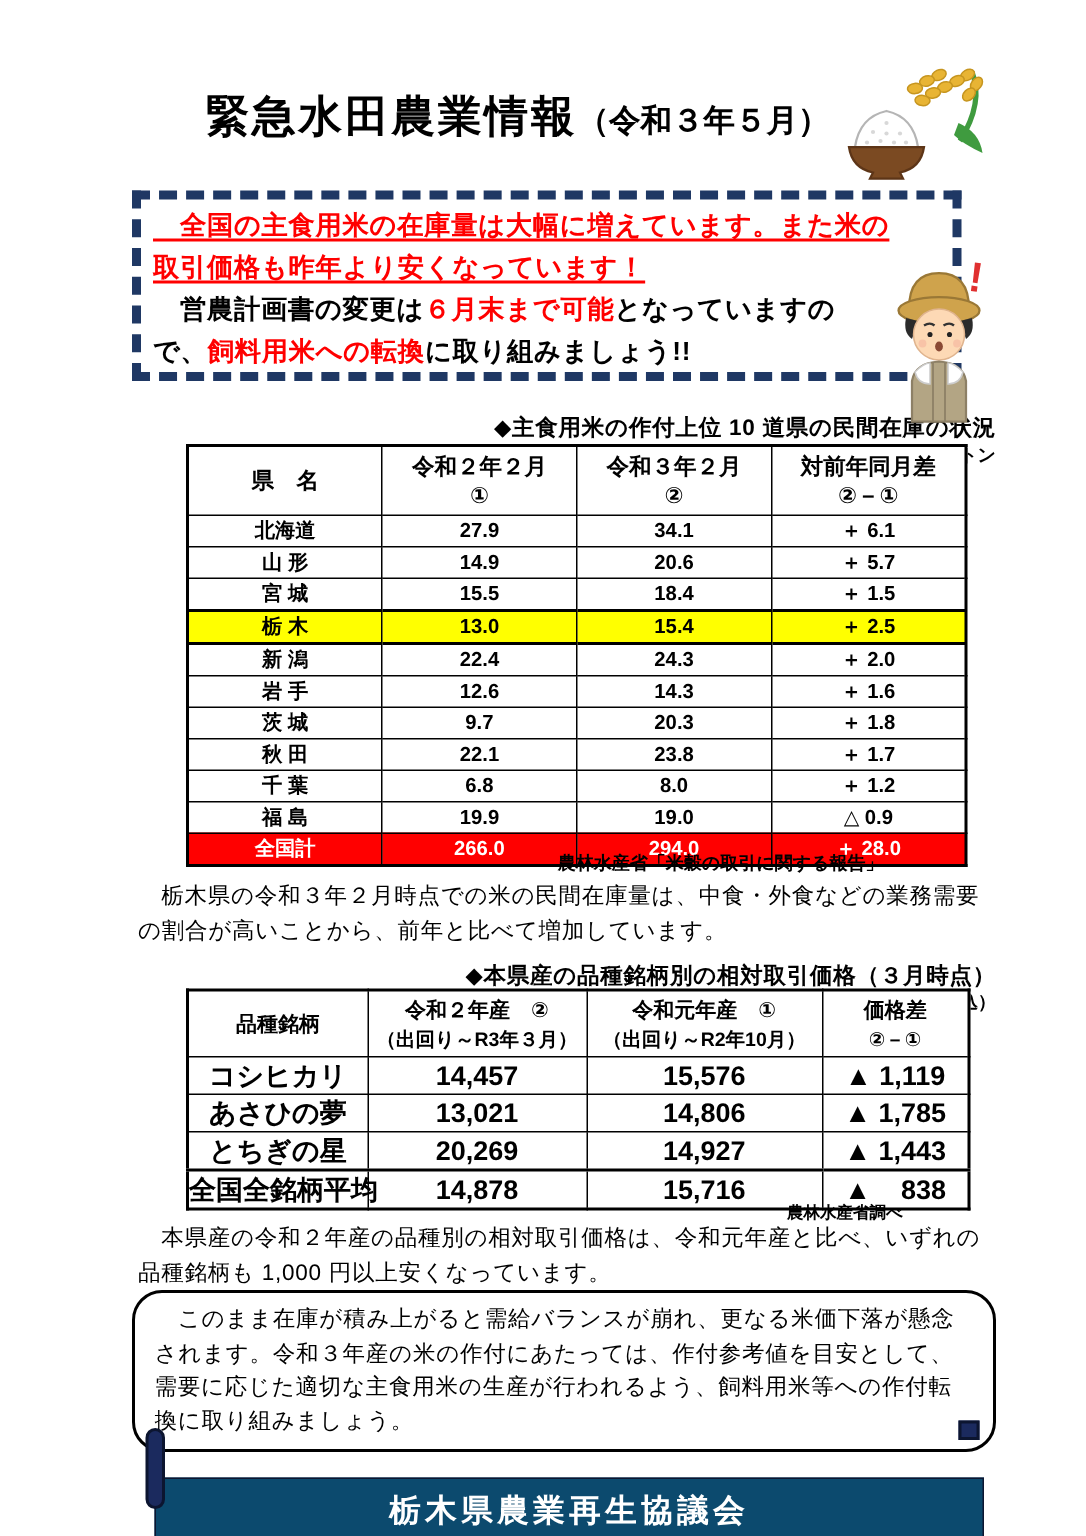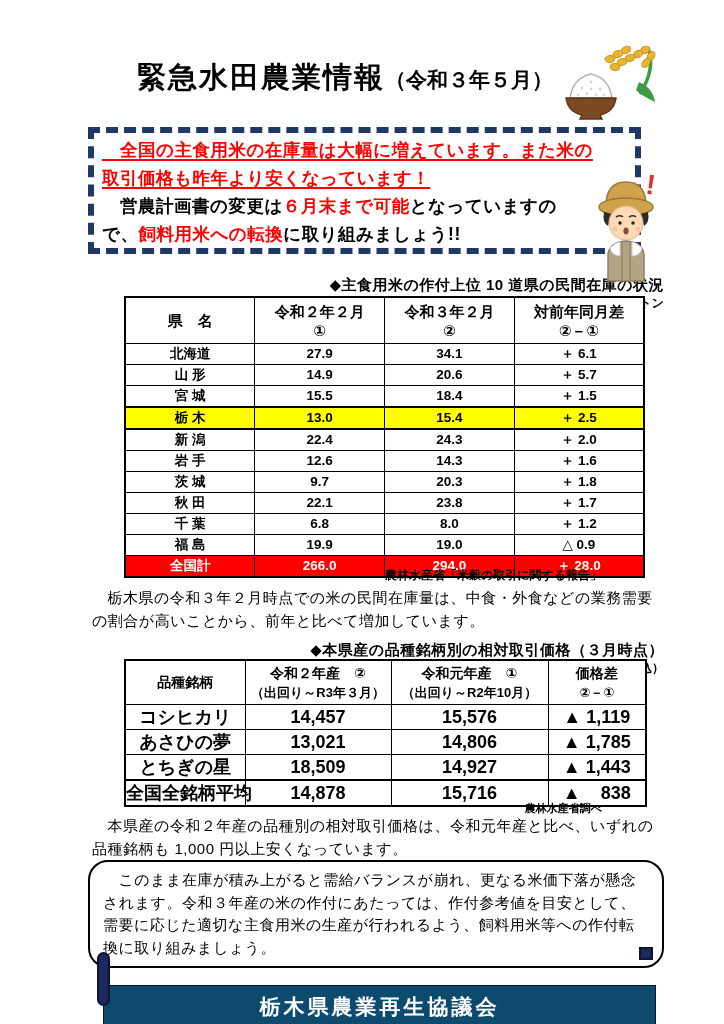--- a/index.html
+++ b/index.html
@@ -41,21 +41,21 @@
   .t1 tr.total td { background:#ff0000; color:#fff; height:22px; }
 
   .t2 { position:absolute; left:124px; top:659px; width:521px; border:2px solid #000; }
   .t2 th { height:44px; font-size:14px; font-weight:bold; }
   .t2 th .main { line-height:21px; }
   .t2 th .sub  { font-size:13px; line-height:17px; }
   .t2 td { height:24px; font-size:18px; font-weight:bold; line-height:24px; white-space:pre; }
   .t2 tr.avg td { border-top:2.5px solid #000; }
 
   .src { position:absolute; font-size:12px; font-weight:bold; }
-  #src1 { top:567px; right:62px;font-family:Liberation Serif, serif; }
+  #src1 { top:567px; right:75px;font-family:Liberation Serif, serif; }
   #src2 { top:801px; right:62px; font-size:11px; }
 
   .para { position:absolute; left:92px; width:576px; font-size:15px; line-height:23px; letter-spacing:0.5px; }
   #para1 { top:586px; }
   #para2 { top:814px; }
 
   .summary-box { position:absolute; left:88px; top:860px; width:576px; min-height:92px;
                  border:2px solid #000; border-radius:20px; padding:7px 13px; font-size:15px;
                  line-height:22.5px; letter-spacing:0.5px; background:#fff; }
 
@@ -273,21 +273,21 @@
           <td>▲ 1,119</td>
         </tr>
       <tr>
           <td>あさひの夢</td>
           <td>13,021</td>
           <td>14,806</td>
           <td>▲ 1,785</td>
         </tr>
       <tr>
           <td>とちぎの星</td>
-          <td>18,509</td>
+          <td>20,269</td>
           <td>14,927</td>
           <td>▲ 1,443</td>
         </tr>
       <tr class="avg">
           <td>全国全銘柄平均</td>
           <td>14,878</td>
           <td>15,716</td>
           <td>▲    838</td>
         </tr>
     </tbody>

